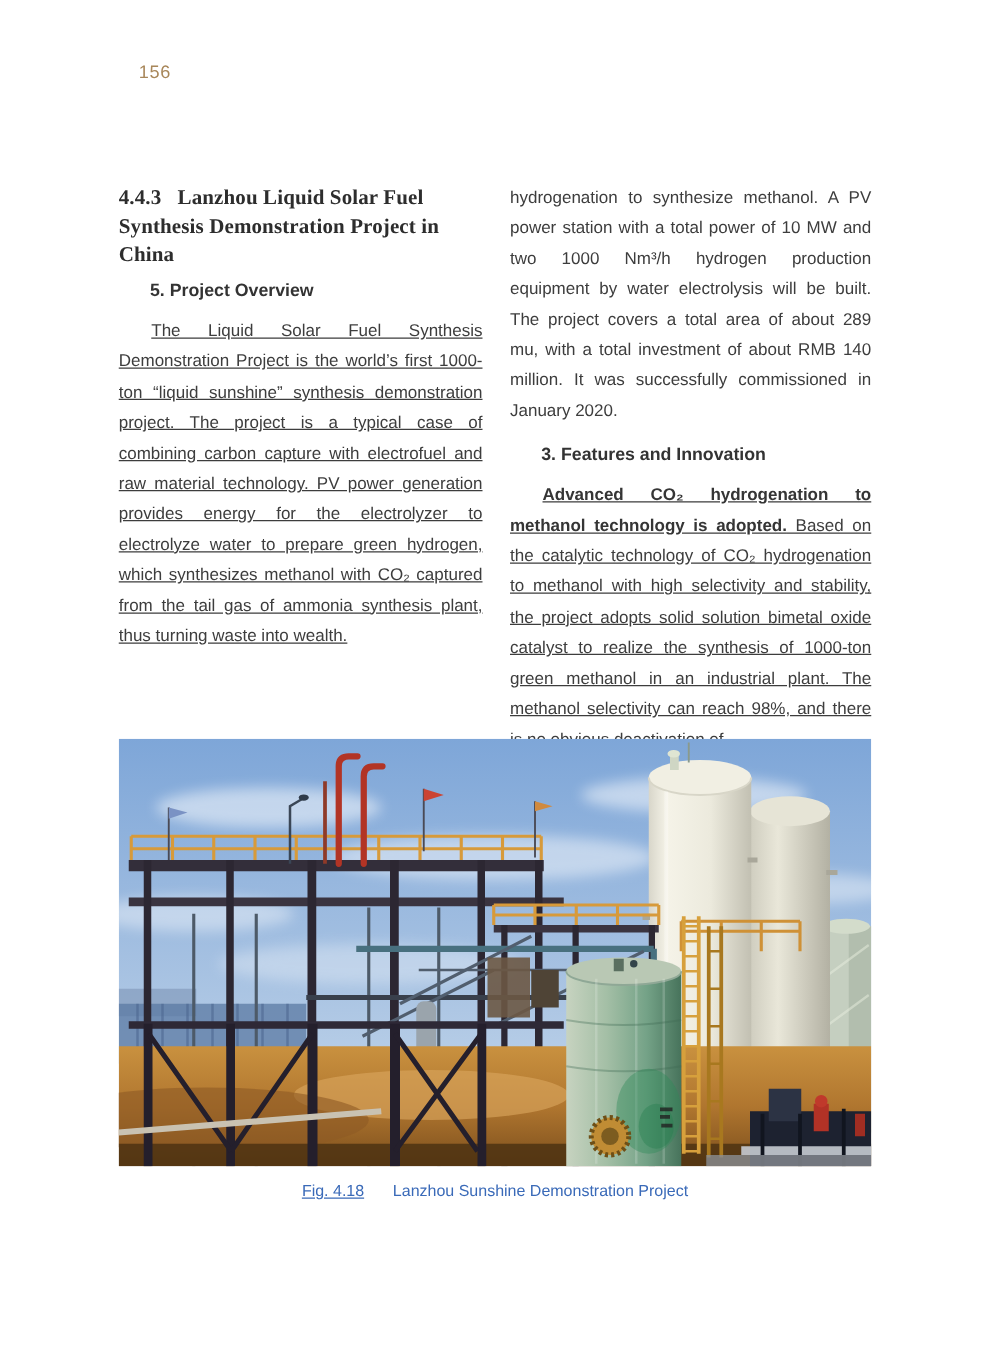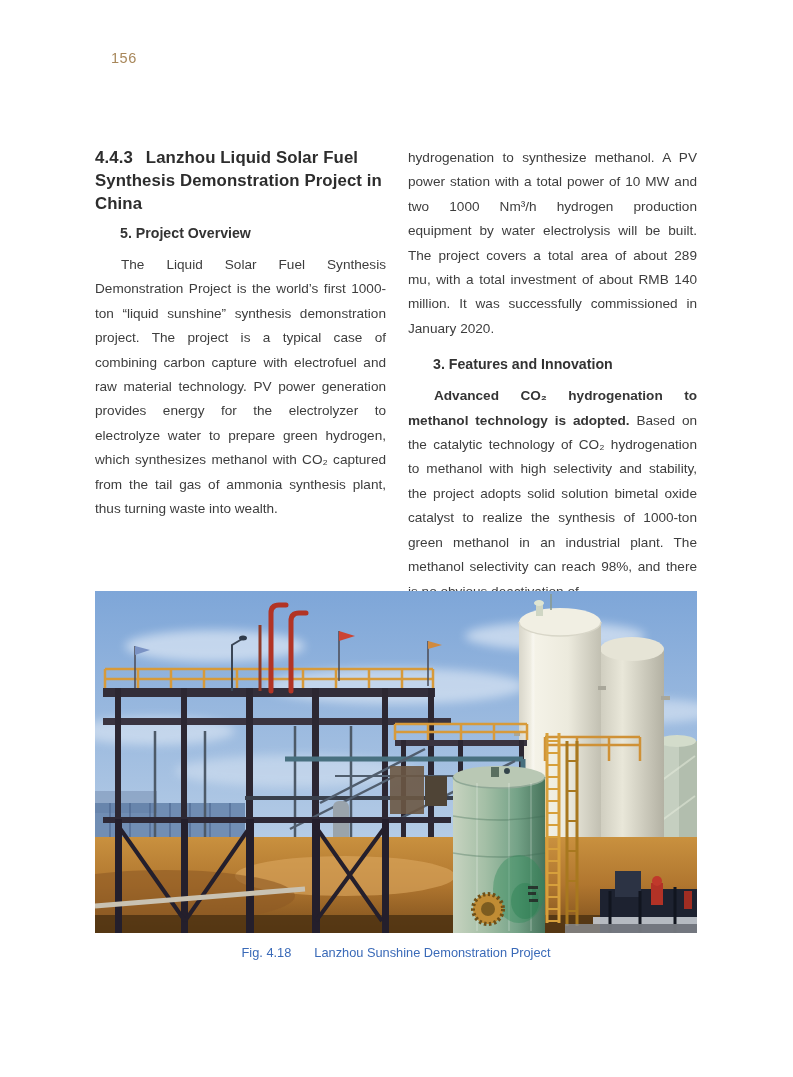--- a/index.html
+++ b/index.html
@@ -15,43 +15,43 @@
     font-size:14.5px; color:#a8875a; letter-spacing:0.5px;
   }
   .content {
     position:absolute; left:95px; top:146px; width:602px;
     display:flex; gap:22px;
   }
   .col-left  { width:291px; }
   .col-right { width:289px; }
   .section-heading {
     font-size:16.8px; line-height:23px; font-weight:bold;
-    color:#2d2d2d; margin:0 0 10px 0; letter-spacing:0.1px;
+    color:#2d2d2d; margin:0 0 10px 0; letter-spacing:0.1px;font-family:Liberation Serif, serif;
   }
   .sec-num { margin-right:13px; }
   .subhead {
     font-size:14.2px; font-weight:bold; color:#333333;
     margin:0 0 12px 25px;
   }
   .subhead.second { margin-top:15px; }
   .body {
     font-size:13.6px; line-height:24.4px; color:#3d3d3d;
     text-align:justify; margin:0;
   }
-  .indent { text-indent:26px; }
+  .indent { text-indent:26px;text-decoration:underline; }
   .lead { font-weight:bold; color:#353535; }
   figure.fig {
     position:absolute; left:95px; top:591px; width:602px; margin:0;
   }
   figure.fig svg { display:block; }
   figcaption {
     margin-top:12px; text-align:center;
     font-size:12.8px; color:#3a6ab8;
   }
-  .fig-label { margin-right:23px; }
+  .fig-label { margin-right:23px;text-decoration:underline; }
 </style>
 </head>
 <body>
 
 <div class="page-number">156</div>
 
 <div class="content">
   <div class="col col-left">
     <h2 class="section-heading"><span class="sec-num">4.4.3</span><span>Lanzhou Liquid Solar Fuel Synthesis Demonstration Project in China</span></h2>
     <h3 class="subhead">5. Project Overview</h3>

